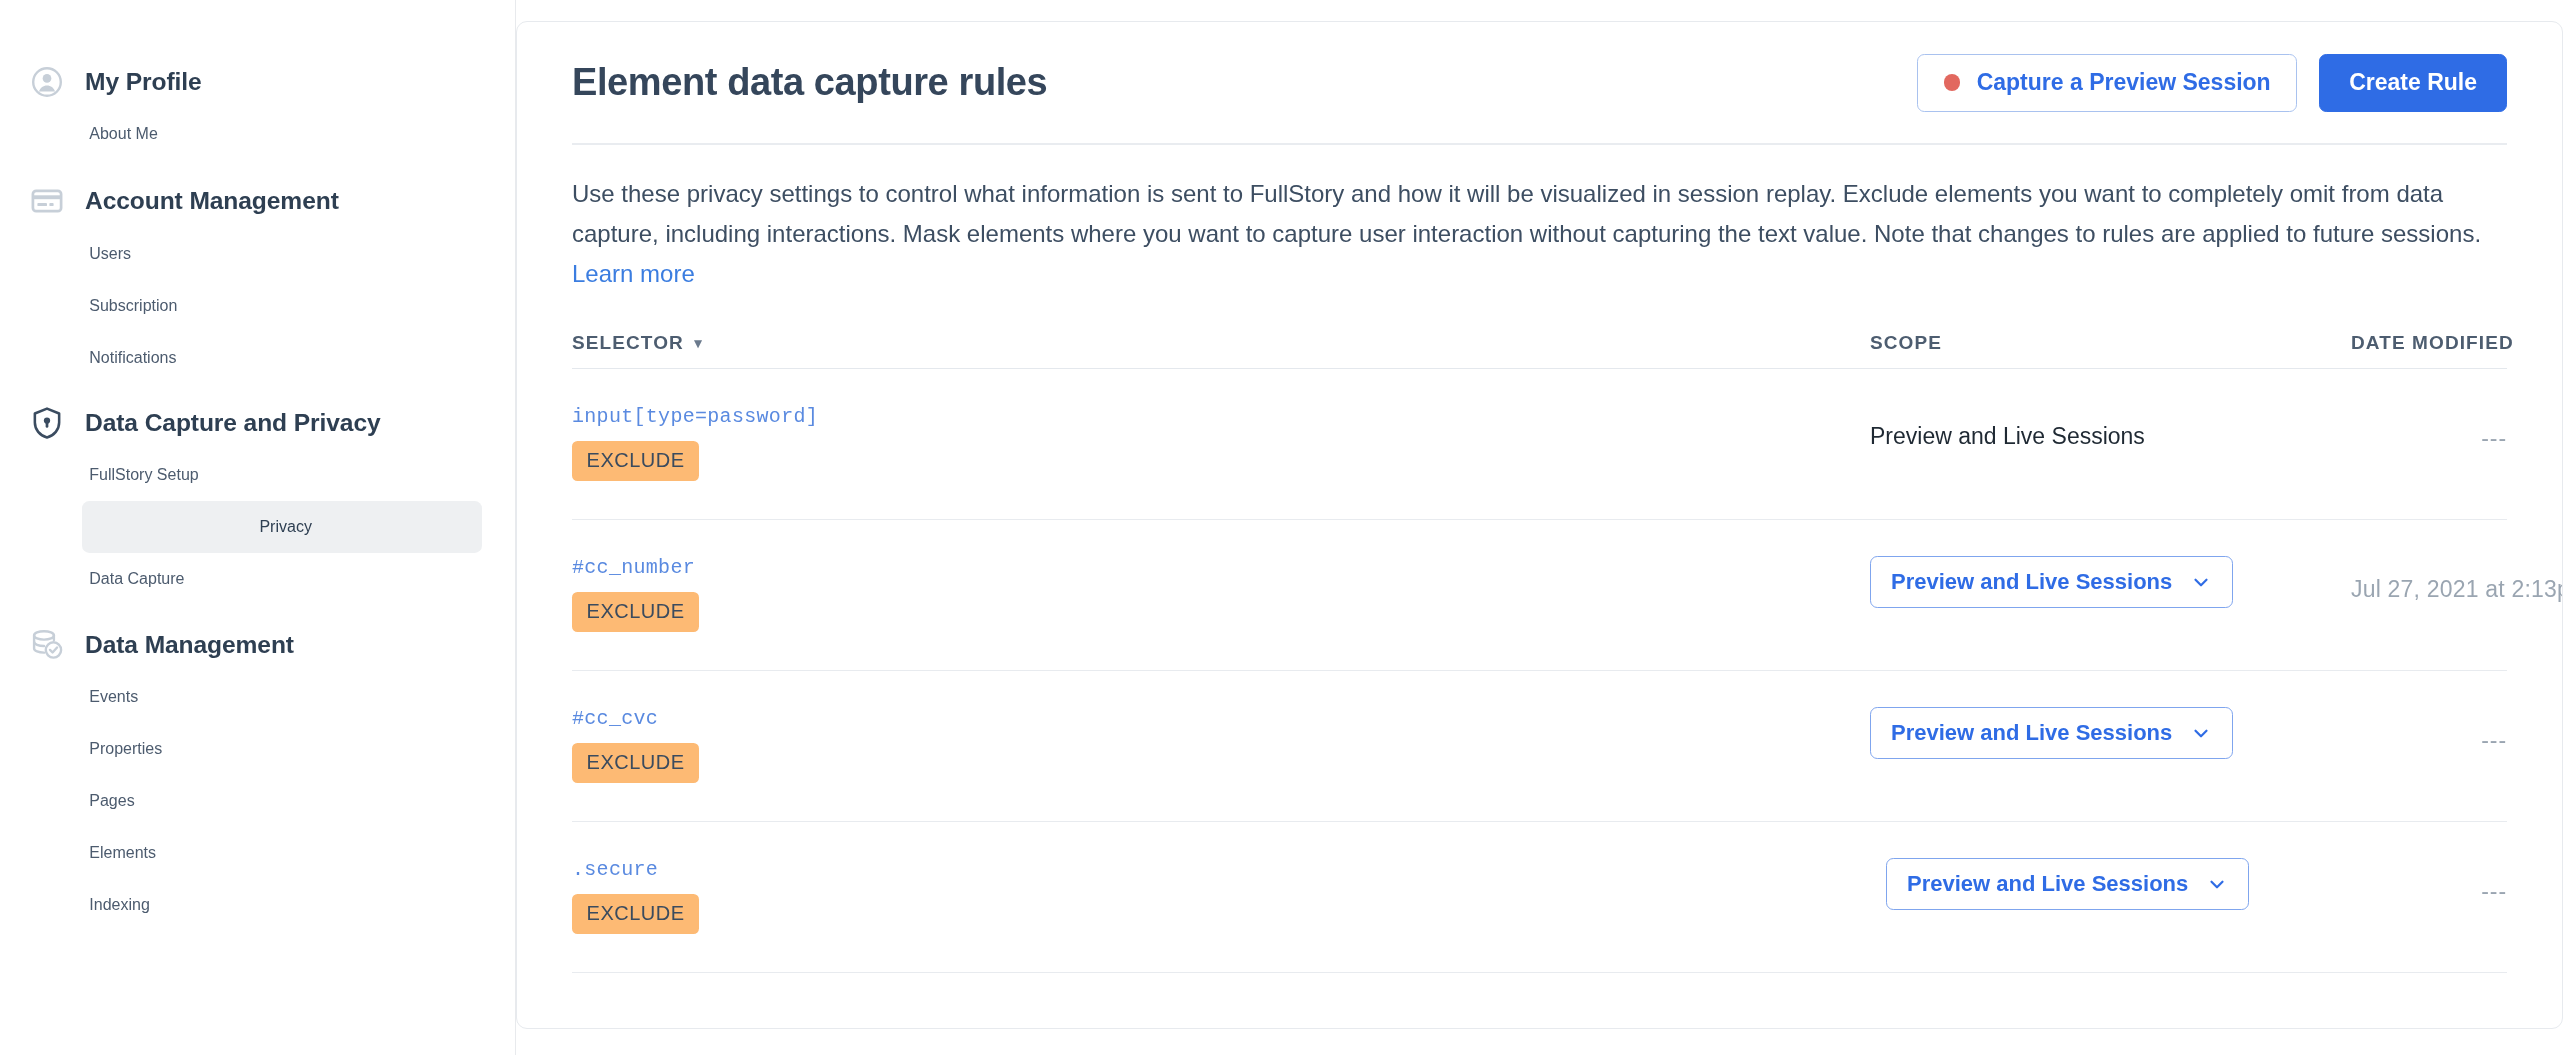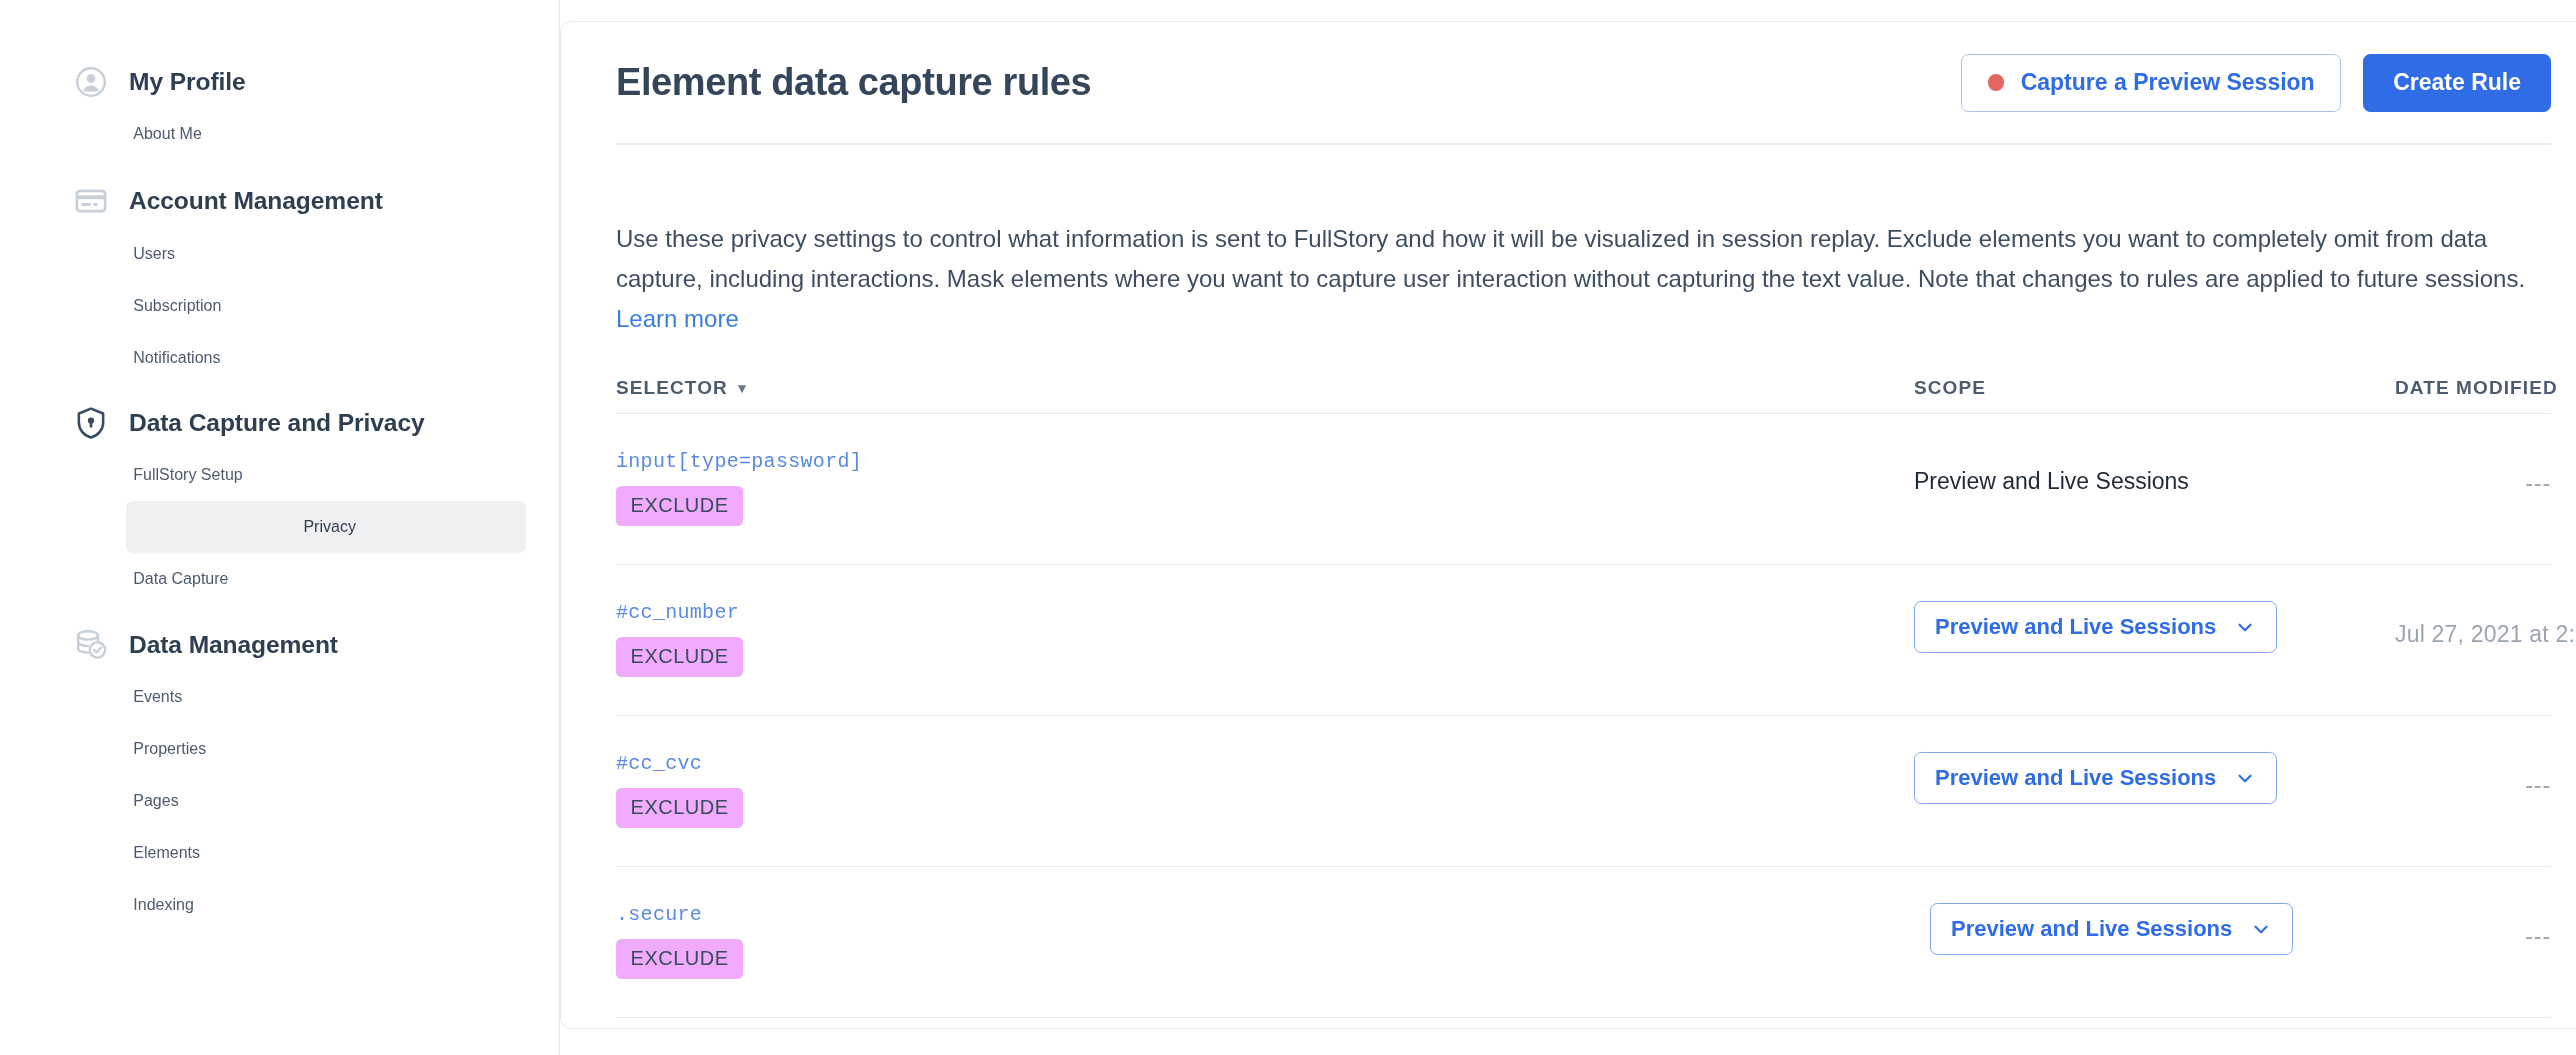--- a/index.html
+++ b/index.html
@@ -9,21 +9,20 @@
     background: #ffffff;
     font-family: "Liberation Sans", sans-serif;
     overflow: hidden;
   }
   .app {
     position: relative;
     width: 2576px;
     height: 1020px;
     display: flex;
     background: #ffffff;
-    padding-left: 44px;
   }
 
   
   .sidebar {
     width: 516px;
     height: 1056px;
     flex: 0 0 516px;
     background: #ffffff;
     border-right: 1.8px solid #e8eaed;
     padding-top: 55px;
@@ -145,21 +144,21 @@
     border: 1.8px solid #2f6ce5;
     color: #ffffff;
   }
 
   .header-rule {
     height: 1.8px;
     background: #e9ecf0;
     margin: 0 55px;
   }
 
-  .card-body { padding: 0 55px; margin-top: 45px; }
+  .card-body { padding: 0 55px; }
 
   .description {
     font-size: 24px;
     line-height: 40px;
     color: #3d4e62;
     padding-top: 29px;
     max-width: 1951px;
   }
   .description .link {
     color: #3b7de0;
@@ -210,21 +209,21 @@
     font-family: "Liberation Mono", monospace;
     font-size: 20px;
     color: #5a8ae0;
     letter-spacing: 0.3px;
     display: block;
     cursor: pointer;
   }
   .badge {
     display: inline-block;
     margin-top: 12.8px;
-    background: #f0abfc;
+    background: #fdba74;
     color: #3b4b5e;
     font-size: 20px;
     letter-spacing: 0.5px;
     padding: 8.2px 14.6px;
     border-radius: 5.5px;
     white-space: nowrap;
   }
 
   .scope-plain {
     font-size: 23px;

